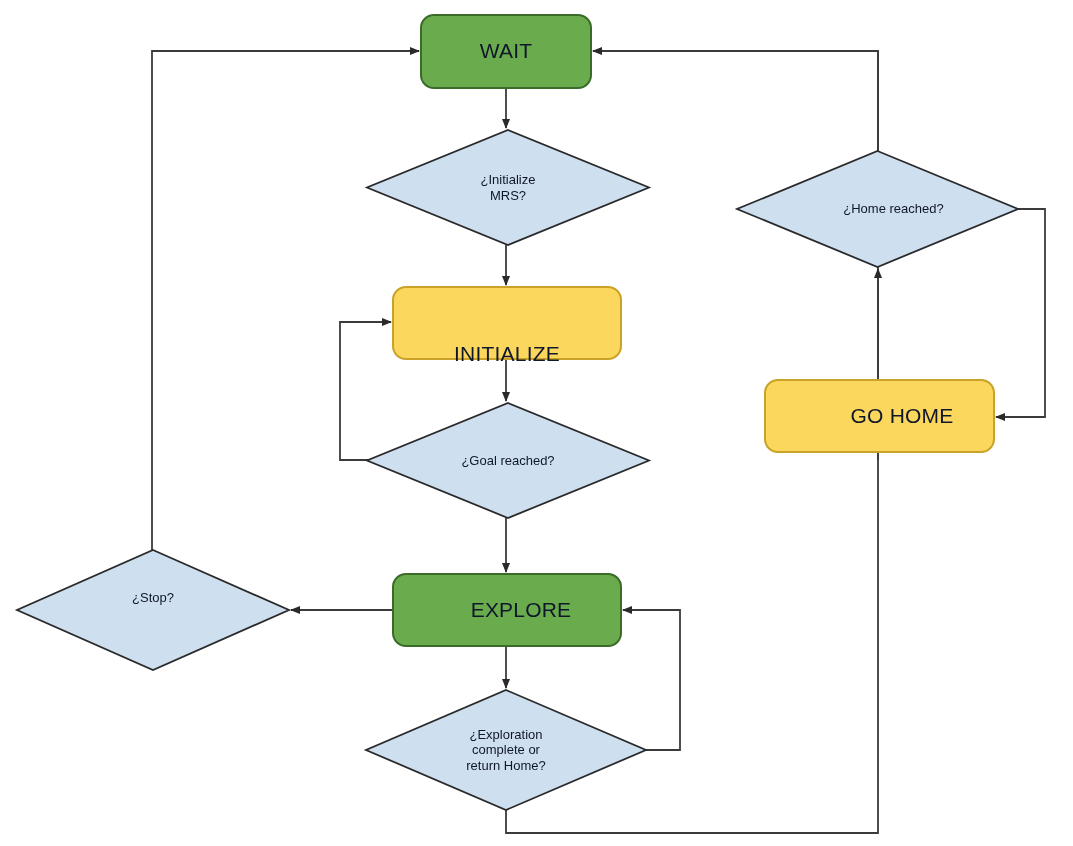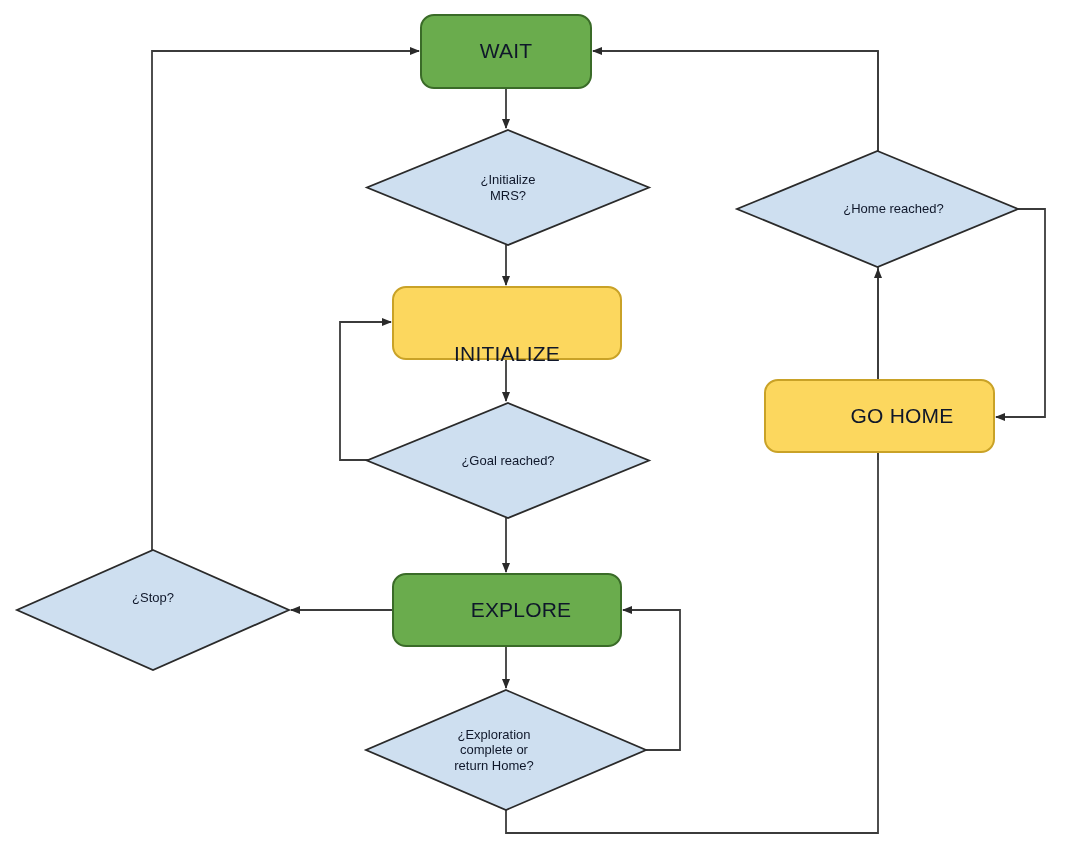--- a/index.html
+++ b/index.html
@@ -83,19 +83,19 @@
       </g>
   </svg>
   <div id="label-layer">
       <div class="node-label state-label" style="left: 421px; top: 15px; width: 170px; height: 73px;">WAIT</div>
       <div class="node-label decision-label" style="left: 367px; top: 130px; width: 282px; height: 115px;">¿Initialize
 MRS?</div>
       <div class="node-label state-label" style="left: 393px; top: 274px; width: 228px; height: 72px; margin-top: 44px;">INITIALIZE</div>
       <div class="node-label decision-label" style="left: 367px; top: 403px; width: 282px; height: 115px;">¿Goal reached?</div>
       <div class="node-label state-label" style="left: 393px; top: 574px; width: 256px; height: 72px; border-radius: 24px;">EXPLORE</div>
       <div class="node-label decision-label" style="left: 17px; top: 538px; width: 272px; height: 120px;">¿Stop?</div>
-      <div class="node-label decision-label" style="left: 354px; top: 690px; width: 280px; height: 120px;">¿Exploration
+      <div class="node-label decision-label" style="left: 366px; top: 690px; width: 280px; height: 120px;">¿Exploration
 complete or
 return Home?</div>
       <div class="node-label decision-label" style="left: 753px; top: 151px; width: 281px; height: 116px; text-align: center;">¿Home reached?</div>
       <div class="node-label state-label" style="left: 765px; top: 380px; width: 274px; height: 72px;">GO HOME</div>
     </div>
 </div>
 
 </body></html>

